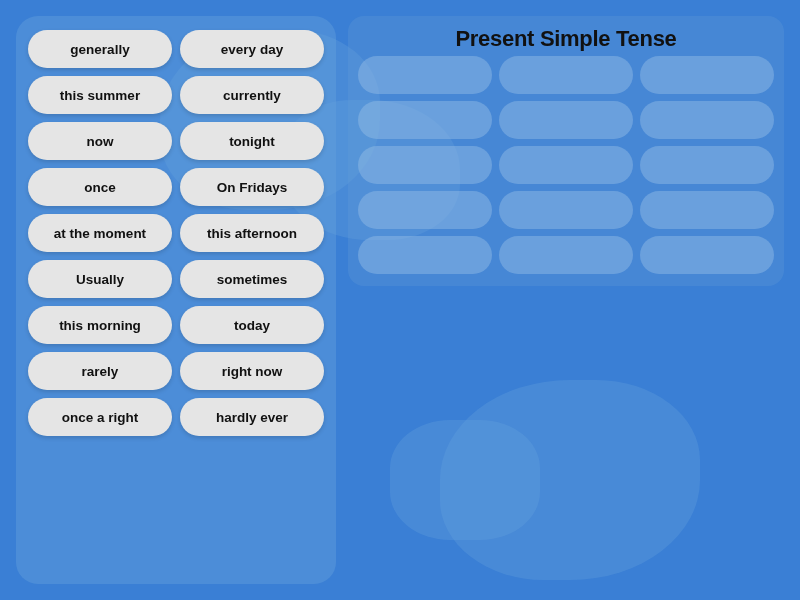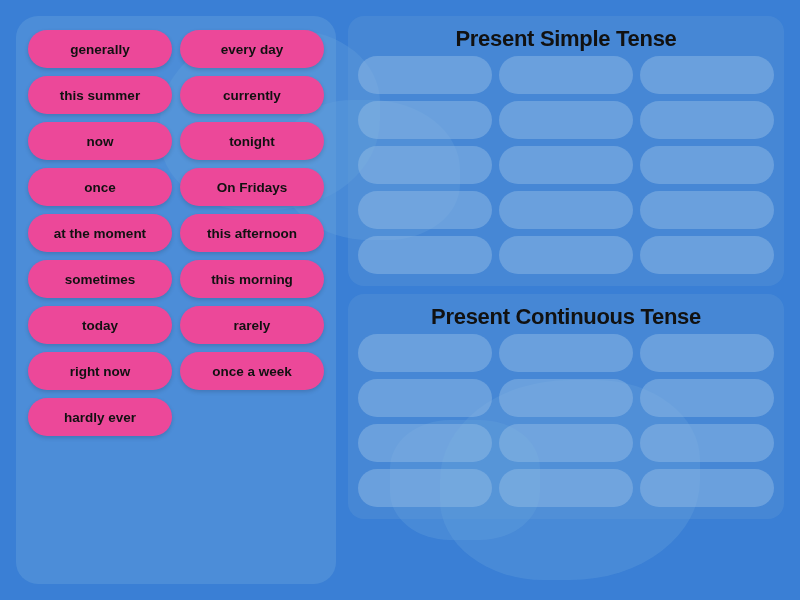--- a/index.html
+++ b/index.html
@@ -41,21 +41,21 @@
       border-radius: 22px;
       padding: 14px 12px;
       display: grid;
       grid-template-columns: 1fr 1fr;
       gap: 8px 8px;
       align-content: start;
       flex-shrink: 0;
     }
 
     .word-chip {
-      background: #ec4899;
+      background: #e5e5e5;
       border-radius: 50px;
       padding: 8px 10px;
       text-align: center;
       font-size: 13.5px;
       font-weight: 800;
       color: #111;
       cursor: grab;
       white-space: nowrap;
       box-shadow: 0 2px 4px rgba(0,0,0,0.15);
       user-select: none;
@@ -63,21 +63,21 @@
       align-items: center;
       justify-content: center;
       min-height: 38px;
     }
 
     
     .right-panel {
       flex: 1;
       display: flex;
       flex-direction: column;
-      gap: 2px;
+      gap: 24px;
     }
 
     .section-title {
       font-size: 22px;
       font-weight: 900;
       color: #111;
       text-align: center;
       margin-bottom: 4px;
       letter-spacing: -0.3px;
     }
@@ -119,26 +119,27 @@
   <div class="word-chip">generally</div>
       <div class="word-chip">every day</div>
       <div class="word-chip">this summer</div>
       <div class="word-chip">currently</div>
       <div class="word-chip">now</div>
       <div class="word-chip">tonight</div>
       <div class="word-chip">once</div>
       <div class="word-chip">On Fridays</div>
       <div class="word-chip">at the moment</div>
       <div class="word-chip">this afternoon</div>
+      <div class="word-chip">Usually</div>
       <div class="word-chip">sometimes</div>
       <div class="word-chip">this morning</div>
       <div class="word-chip">today</div>
       <div class="word-chip">rarely</div>
       <div class="word-chip">right now</div>
-      <div class="word-chip">once a week</div>
+      <div class="word-chip">once a right</div>
       <div class="word-chip">hardly ever</div>
     </div>
 
   <div class="right-panel">
 
     <div class="section-block section-block-top">
       <div class="section-title">Present Simple Tense</div>
       <div class="drop-zones-grid" id="simple-grid">
       <div class="drop-zone"></div>
           <div class="drop-zone"></div>
@@ -151,32 +152,15 @@
           <div class="drop-zone"></div>
           <div class="drop-zone"></div>
           <div class="drop-zone"></div>
           <div class="drop-zone"></div>
           <div class="drop-zone"></div>
           <div class="drop-zone"></div>
           <div class="drop-zone"></div>
         </div>
     </div>
 
-    <div class="section-block">
-      <div class="section-title">Present Continuous Tense</div>
-      <div class="drop-zones-grid" id="continuous-grid">
-      <div class="drop-zone"></div>
-          <div class="drop-zone"></div>
-          <div class="drop-zone"></div>
-          <div class="drop-zone"></div>
-          <div class="drop-zone"></div>
-          <div class="drop-zone"></div>
-          <div class="drop-zone"></div>
-          <div class="drop-zone"></div>
-          <div class="drop-zone"></div>
-          <div class="drop-zone"></div>
-          <div class="drop-zone"></div>
-          <div class="drop-zone"></div>
-        </div>
-    </div>
 
   </div>
 </div>
 
 </body></html>

